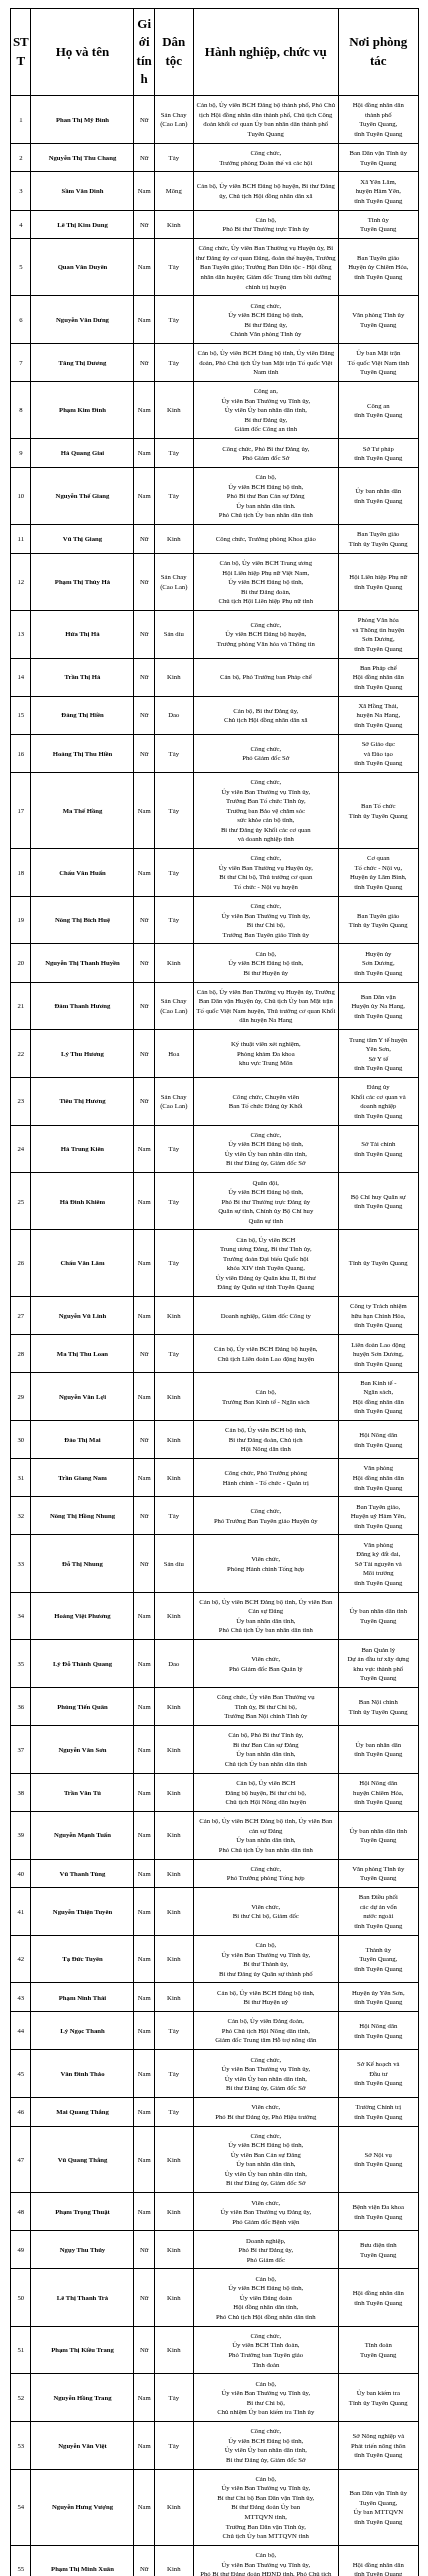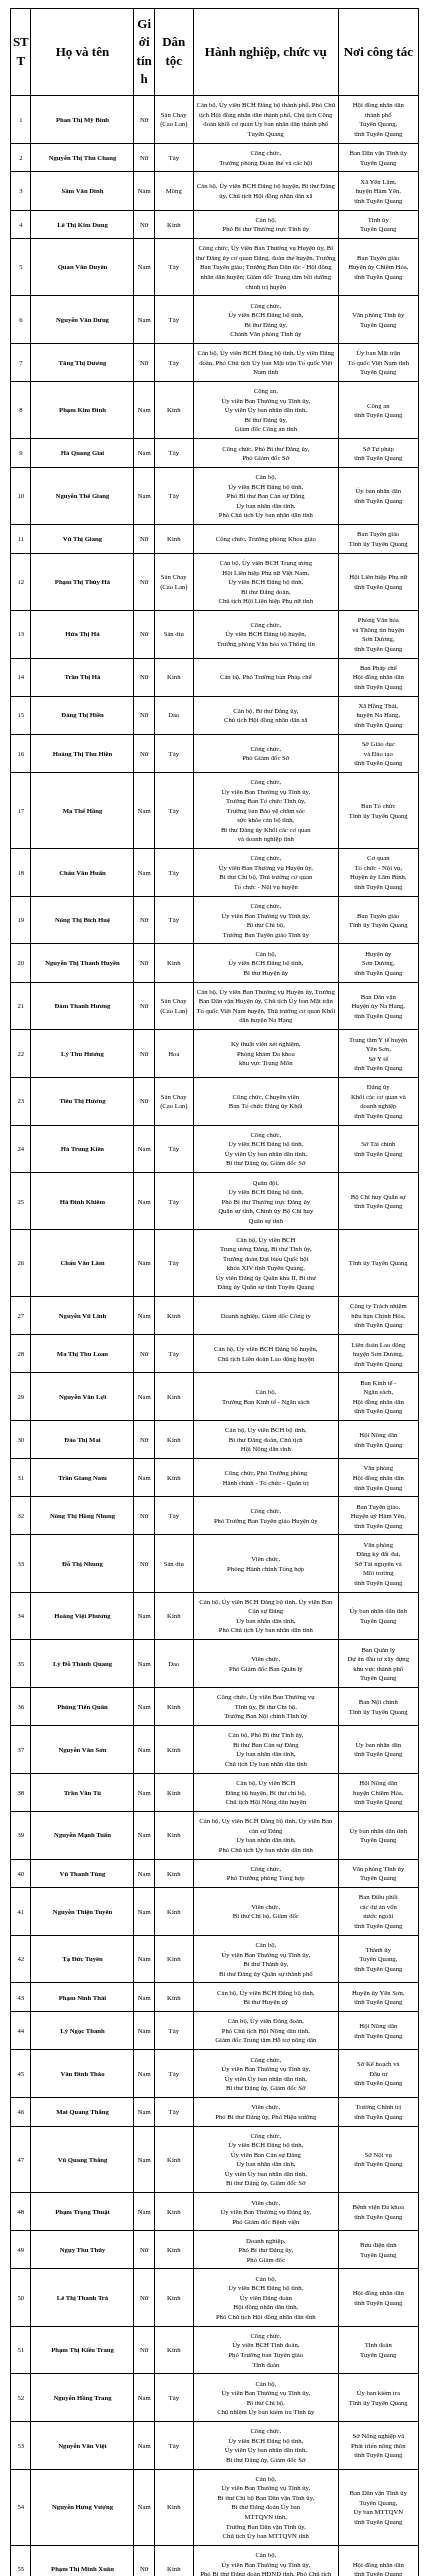--- a/index.html
+++ b/index.html
@@ -72,21 +72,21 @@
       <col class="c-occupation">
       <col class="c-workplace">
     </colgroup>
     <thead>
       <tr>
         <th>STT</th>
         <th>Họ và tên</th>
         <th>Giới tính</th>
         <th>Dân tộc</th>
         <th>Hành nghiệp, chức vụ</th>
-        <th>Nơi công tác</th>
+        <th>Nơi phòng tác</th>
       </tr>
     </thead>
     <tbody>
   <tr>
     <td class="cell-stt">1</td>
     <td class="cell-name">Phan Thị Mỹ Bình</td>
     <td class="cell-gender">Nữ</td>
     <td class="cell-ethnicity">Sán Chay (Cao Lan)</td>
     <td class="cell-occupation">Cán bộ, Ủy viên BCH Đảng bộ thành phố, Phó Chủ tịch Hội đồng nhân dân thành phố, Chủ tịch Công đoàn khối cơ quan Ủy ban nhân dân thành phố Tuyên Quang</td>
     <td class="cell-workplace">Hội đồng nhân dân

